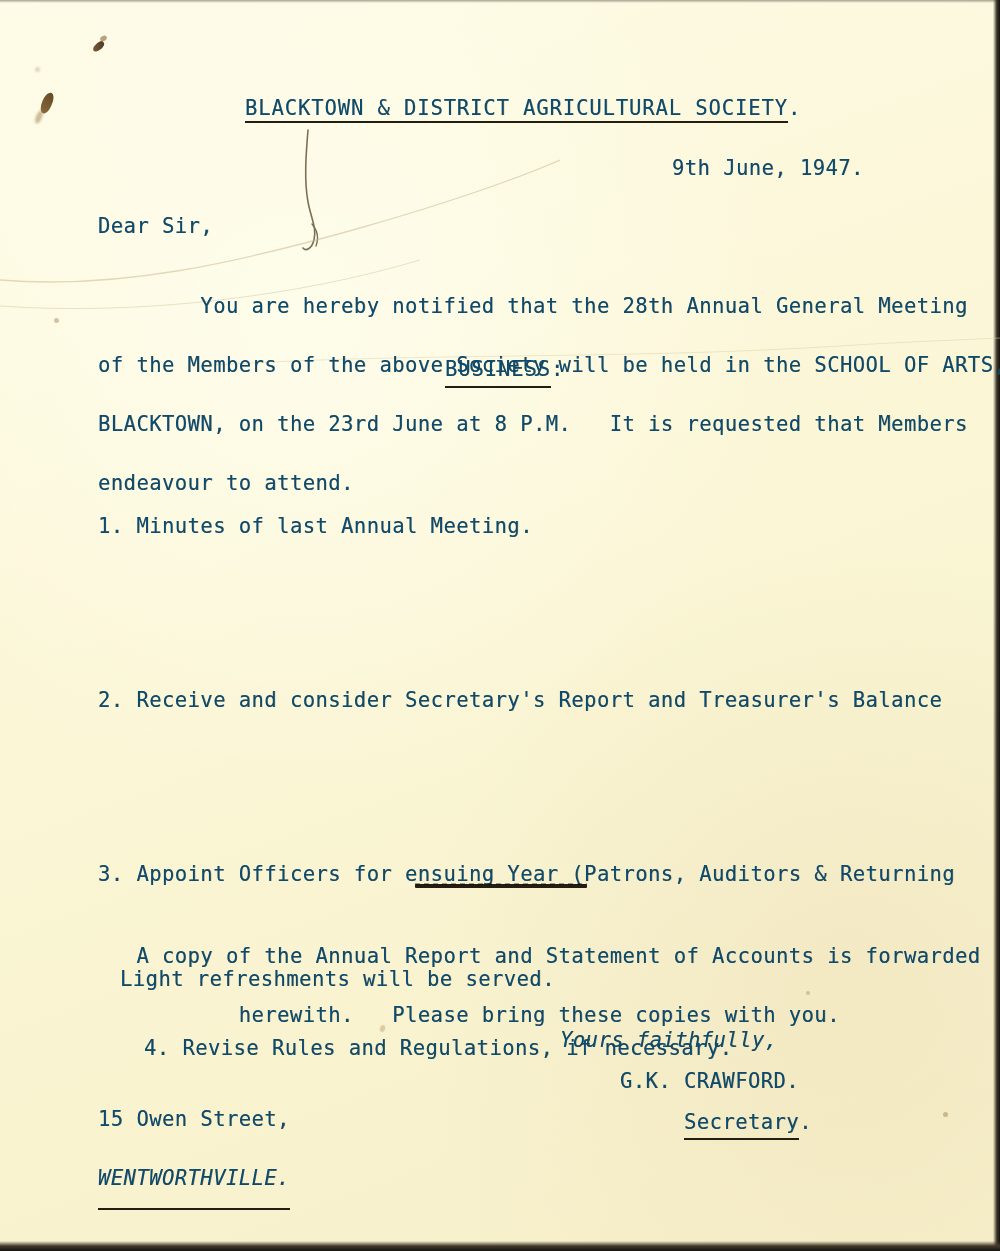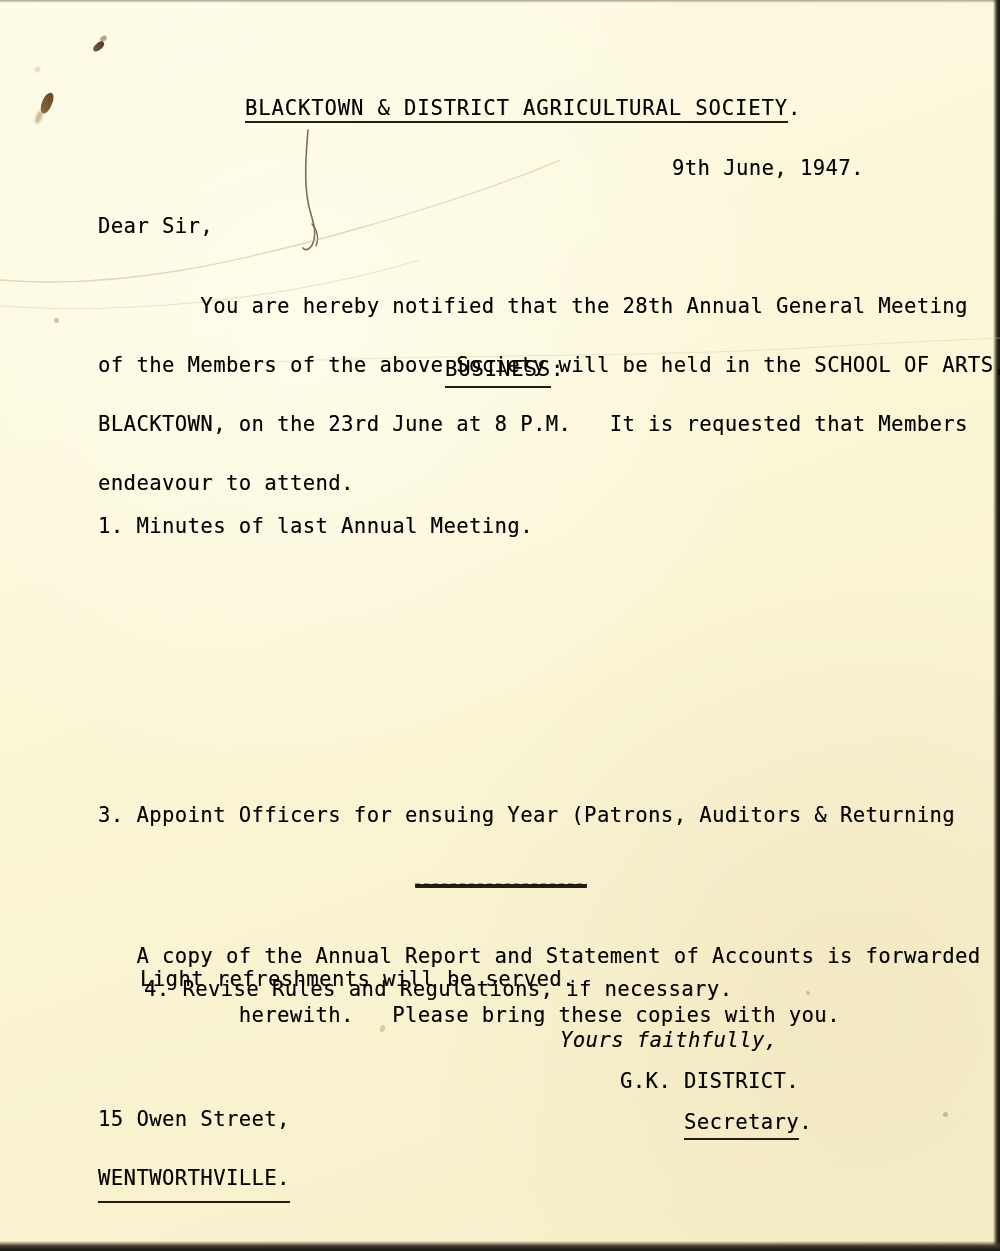--- a/index.html
+++ b/index.html
@@ -94,21 +94,21 @@
     opacity: .5;
   }
 
   
   .typed {
     position: absolute;
     white-space: pre;
     font-size: 20.5px;
     line-height: 21px;
     letter-spacing: 0.45px;
-    color: #000000;
+    color: #0c4a6e;
     text-shadow: 0.35px 0 0 rgba(36,29,18,0.45);
   }
   .blk { position: absolute; white-space: pre; }
   .blk .typed { position: static; display: block; }
 
   .heading {
     left: 245px; top: 98px;
     font-size: 20.5px;
     letter-spacing: 0.9px;
   }
@@ -147,34 +147,35 @@
   .rule::after {
     content: "";
     position: absolute;
     left: 0; top: -1px;
     width: 100%; height: 2px;
     background: repeating-linear-gradient(to right,
       rgba(0,0,0,0.35) 0 5px, rgba(0,0,0,0) 5px 9px);
   }
 
   .para-copy  { left: 98px;  top: 908px; text-align: center; }
-  .para-light { left: 140px; top: 969px; }
+  .para-light { left: 120px; top: 969px; }
 
   .closing    { left: 560px; top: 1030px; font-style: italic; }
   .signer     { left: 620px; top: 1071px; }
   .role       { left: 684px; top: 1112px; }
   .role .u {
     border-bottom: 2px solid #241d12;
     padding-bottom: 4px;
   }
 
   .address { left: 98px; top: 1071px; }
   .address .u {
     border-bottom: 2.5px solid #241d12;
-    padding-bottom: 11px;
+    padding-bottom: 18px;
+    font-style: italic;
   }
 </style>
 </head>
 <body>
 
 <div class="page">
 
   <div class="paper-tint"></div>
   <div class="edge-top"></div>
   <div class="edge-right"></div>
@@ -219,20 +220,21 @@
 
   <div class="typed business"><span class="u">BUSINESS</span><span>:</span></div>
 
   <div class="blk list">
 
     <div class="item">
       <div class="typed"><span>1.</span> <span>Minutes of last Annual Meeting.</span></div>
     </div>
 
     <div class="item">
+      <div class="typed"><span>2.</span> <span>Receive and consider Secretary's Report and Treasurer's Balance</span></div>
     </div>
 
     <div class="item">
       <div class="typed"><span>3.</span> <span>Appoint Officers for ensuing Year (Patrons, Auditors &amp; Returning</span></div>
     </div>
 
     <div class="item">
       <div class="typed"><span>4.</span> <span>Revise Rules and Regulations, if necessary.</span></div>
     </div>
 
@@ -249,21 +251,21 @@
   <div class="rule"></div>
 
   <div class="blk para-copy">
     <div class="typed">   A copy of the Annual Report and Statement of Accounts is forwarded</div>
     <div class="typed">herewith.   Please bring these copies with you.</div>
   </div>
 
   <div class="typed para-light">Light refreshments will be served.</div>
 
   <div class="typed closing">Yours faithfully,</div>
-  <div class="typed signer">G.K. DISTRICT.</div>
+  <div class="typed signer">G.K. CRAWFORD.</div>
   <div class="typed role"><span class="u">Secretary</span><span>.</span></div>
 
   <div class="blk address">
     <div class="typed">15 Owen Street,</div>
     <div class="typed"><span class="u">WENTWORTHVILLE.</span></div>
   </div>
 
 </div>
 
 </body></html>

